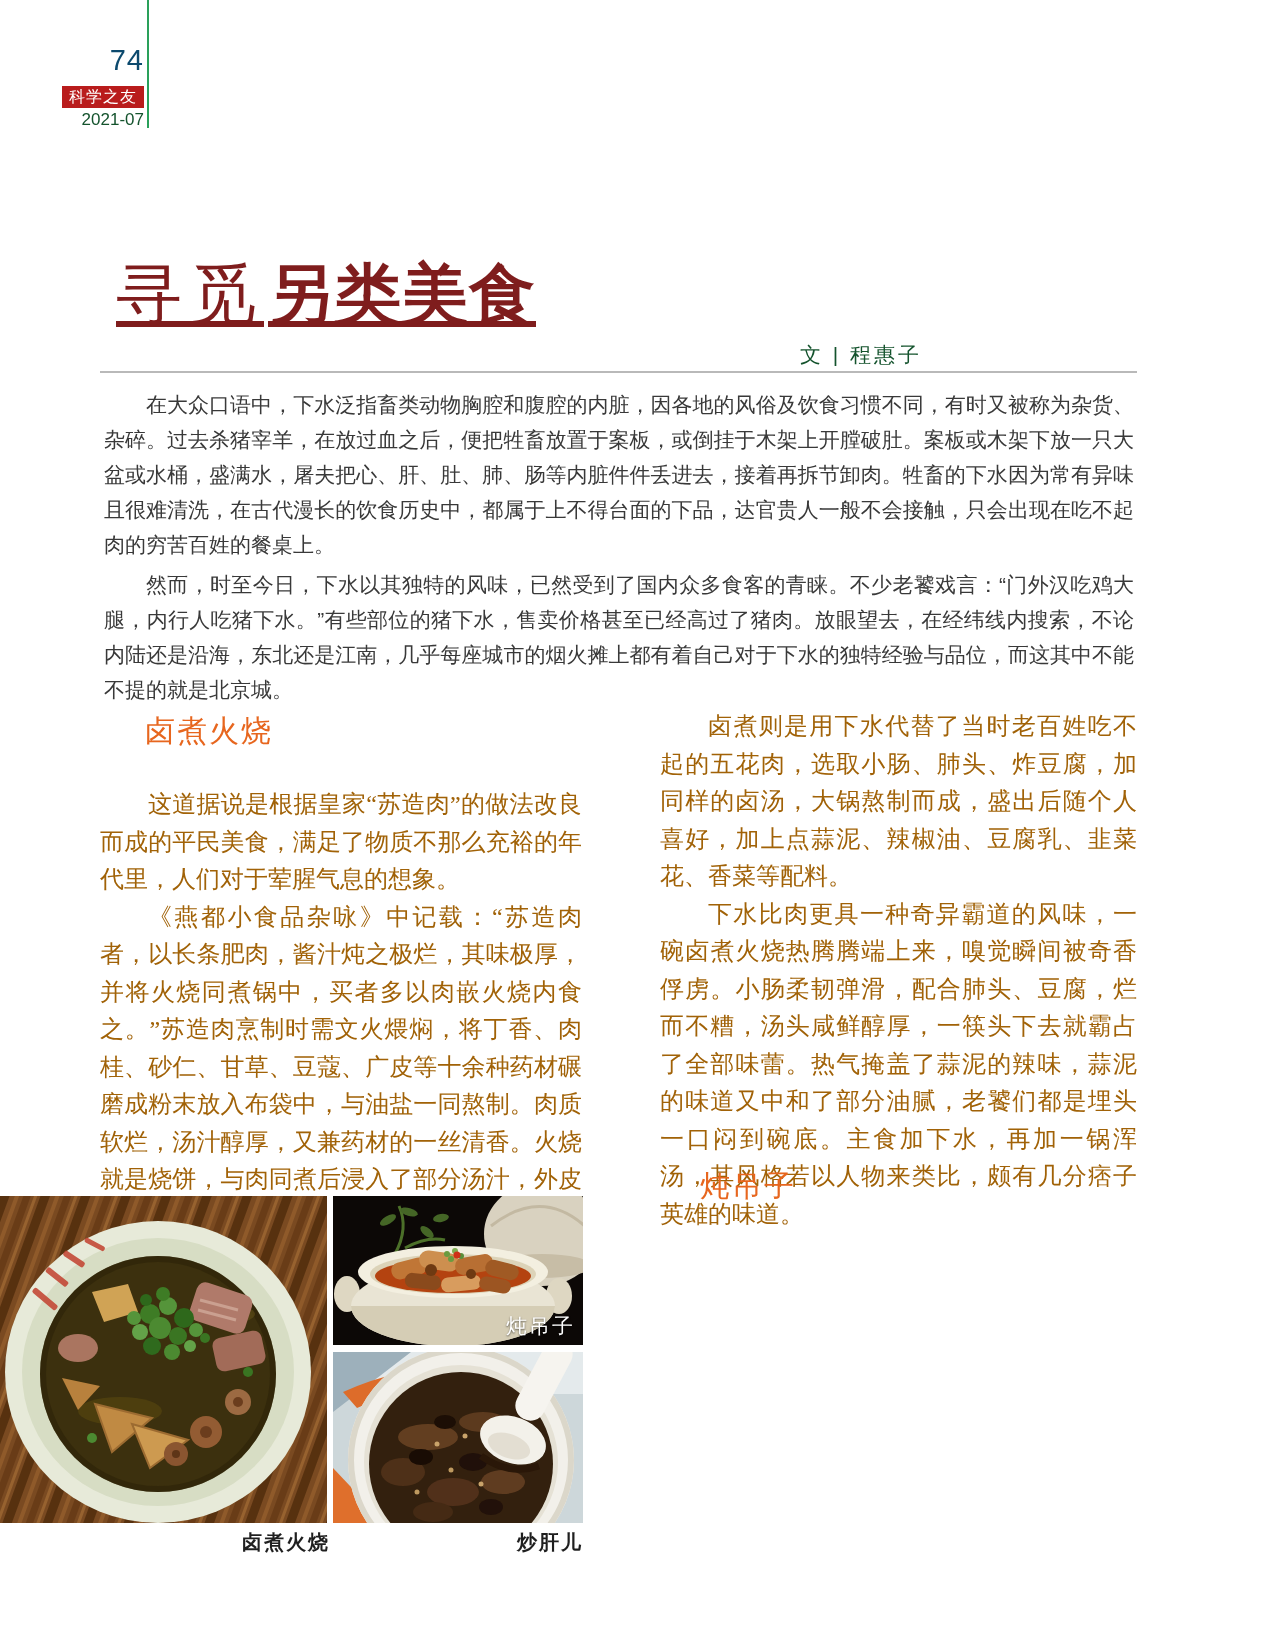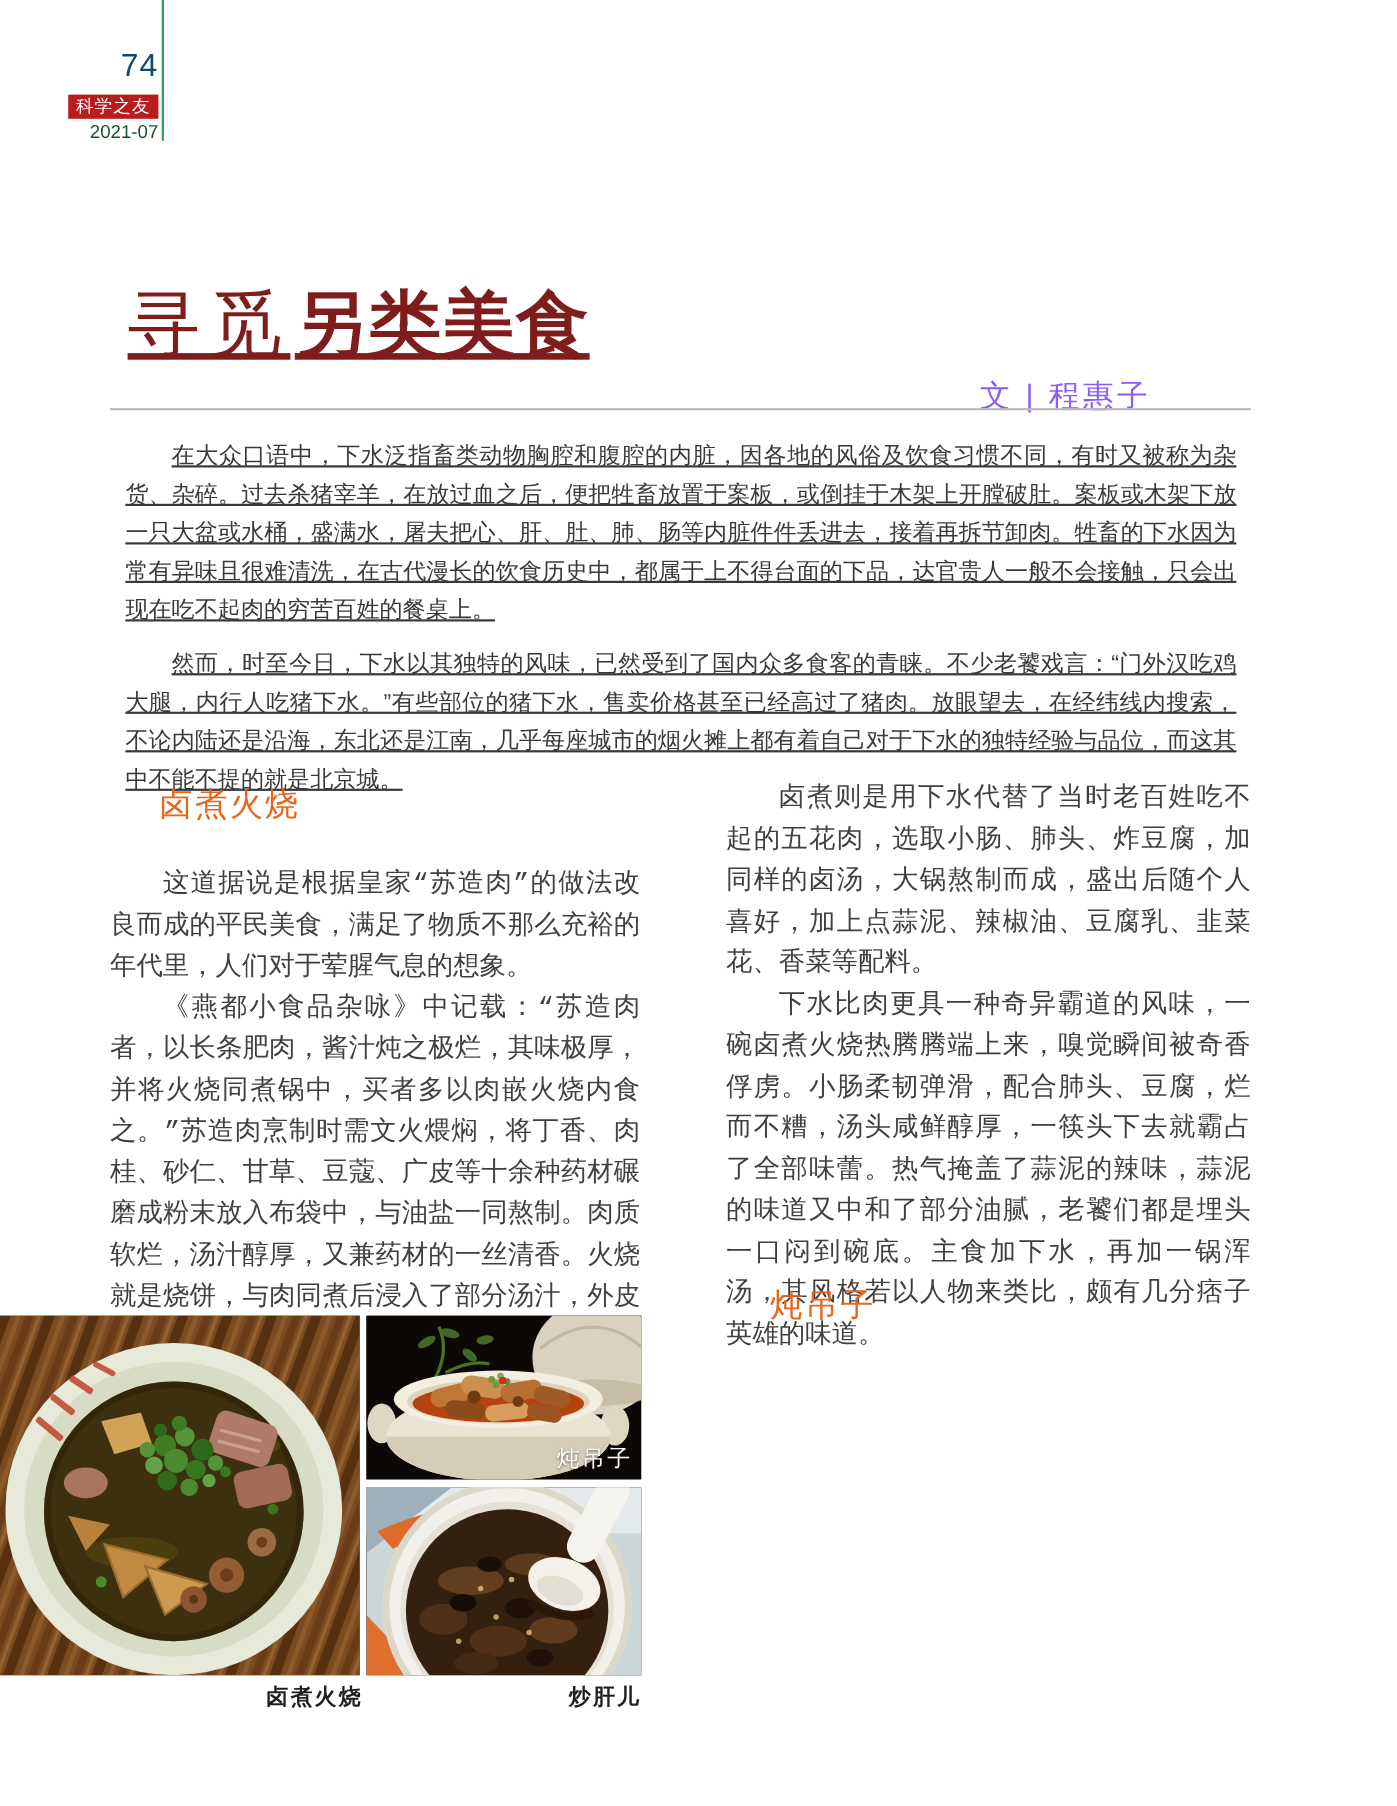--- a/index.html
+++ b/index.html
@@ -9,31 +9,31 @@
   .vline{position:absolute;left:147px;top:0;width:2px;height:128px;background:#2aa05a;}
   .pagenum{position:absolute;left:56px;top:44px;width:88px;text-align:right;
            font-size:29px;color:#0c4a6e;letter-spacing:1px;}
   .badge{position:absolute;left:62px;top:86px;width:82px;height:22px;background:#b91c1c;
          color:#fff;font-size:16px;display:flex;align-items:center;justify-content:center;letter-spacing:1px;}
   .issue{position:absolute;left:56px;top:110px;width:88px;text-align:right;font-size:17px;color:#14532d;}
   
   .title{position:absolute;left:116px;top:252px;font-size:66px;line-height:84px;color:#7f1d1d;white-space:nowrap;text-decoration:underline;}
   .title-light{font-weight:300;letter-spacing:8px;}
   .title-bold{font-weight:900;margin-left:4px;letter-spacing:1px;}
-  .byline{position:absolute;left:800px;top:341px;width:337px;text-align:center;
-          font-size:28px;color:#8b5cf6;letter-spacing:3px;}
+  .byline{position:absolute;left:800px;top:341px;width:337px;text-align:left;
+          font-size:21px;color:#14532d;letter-spacing:3px;}
   .rule{position:absolute;left:100px;top:371px;width:1037px;height:2px;background:#b9b9b9;}
   
   .intro{position:absolute;left:100px;top:383px;width:1038px;font-size:21px;line-height:35px;
          color:#393939;text-align:justify;font-weight:500;}
-  .intro p{margin:14px;text-indent:2em;text-decoration:underline;}
+  .intro p{margin:4px;text-indent:2em;}
   .intro p + p{margin-top:5px;}
   
-  .serifcol{font-family:Liberation Mono, monospace;font-size:24px;line-height:37.5px;
-            color:#404040;text-align:justify;}
+  .serifcol{font-family:Liberation Serif, serif;font-size:24px;line-height:37.5px;
+            color:#a16207;text-align:justify;}
   .serifcol p{margin:0;text-indent:2em;}
   .left-heading{position:absolute;left:145px;top:711px;font-size:30px;color:#e7661e;letter-spacing:2px;font-weight:500;}
   .left-body{position:absolute;left:100px;top:786px;width:482px;}
   .right-body-1{position:absolute;left:660px;top:708px;width:477px;}
   .right-heading{position:absolute;left:700px;top:1166px;font-size:30px;color:#e7661e;letter-spacing:2px;font-weight:500;}
   .right-body-2{position:absolute;left:660px;top:1241px;width:477px;}
   
   .photo{position:absolute;overflow:hidden;background:#222;}
   .photo svg{display:block;}
   .photo-a{left:0;top:1196px;width:327px;height:327px;}

